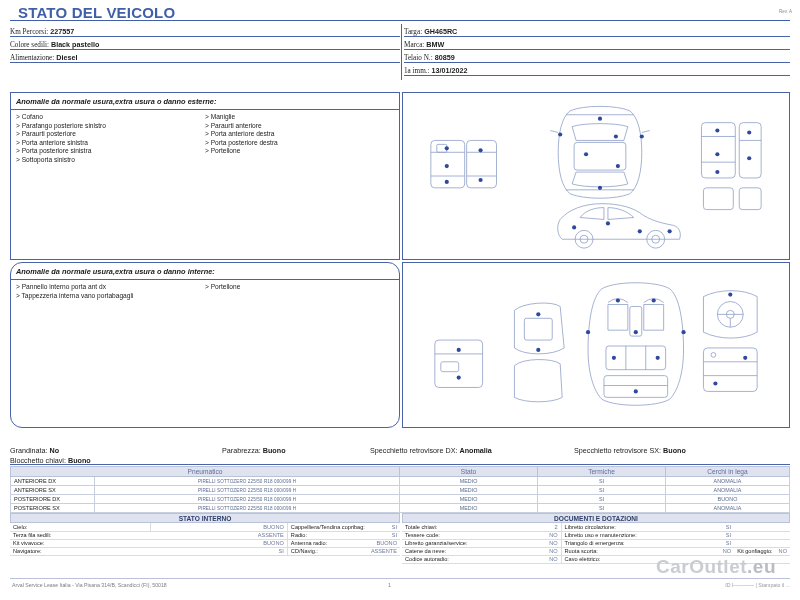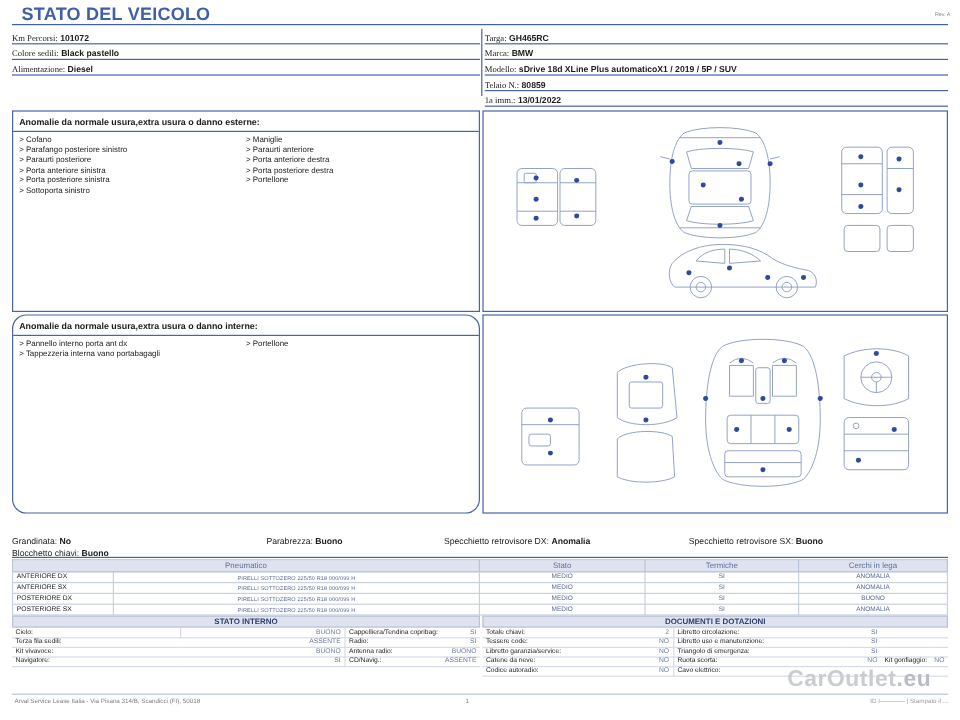--- a/index.html
+++ b/index.html
@@ -44,21 +44,21 @@
   
   .panel {
     position:absolute; border:1px solid #4a63a8; background:#fff;
   }
   .panel-ext { left:10px; top:92px; width:390px; height:168px; }
   .panel-ext-img { left:402px; top:92px; width:388px; height:168px; }
   .panel-int { left:10px; top:262px; width:390px; height:166px;border-radius:12px; }
   .panel-int-img { left:402px; top:262px; width:388px; height:166px; }
 
   .panel-head {
-    font-size:7.4px; font-weight:bold; padding:4px 5px 3px 5px;
+    font-size:7.4px; font-weight:bold; padding:4px 5px 3px 5px;font-style:italic;
   }
   .panel-rule { height:1px; background:#4a63a8; margin:0 0 3px 0; }
   .cols { display:flex; padding:0 5px; }
   .col { width:50%; }
   .bullet { font-size:6.6px; line-height:8.6px; white-space:nowrap; }
   .bullet.wrap { white-space:normal; }
 
   
   .sum1 { position:absolute; left:10px; top:446px; width:780px; font-size:7.2px; }
   .sum1 span.b { font-weight:bold; }
@@ -123,21 +123,21 @@
 
 <div class="page">
 
   <div class="doc-title">STATO DEL VEICOLO</div>
   <div class="rev">Rev. A</div>
   <div class="title-rule"></div>
 
   <div class="info-left">
     <div class="info-row">
       <span class="lbl">Km Percorsi:</span>
-      <span class="val">101072</span>
+      <span class="val">227557</span>
     </div>
     <div class="info-row">
       <span class="lbl">Colore sedili:</span>
       <span class="val">Black pastello</span>
     </div>
     <div class="info-row">
       <span class="lbl">Alimentazione:</span>
       <span class="val">Diesel</span>
     </div>
   </div>
@@ -145,24 +145,20 @@
   <div class="vdivider"></div>
 
   <div class="info-right">
     <div class="info-row">
       <span class="lbl">Targa:</span>
       <span class="val">GH465RC</span>
     </div>
     <div class="info-row">
       <span class="lbl">Marca:</span>
       <span class="val">BMW</span>
-    </div>
-    <div class="info-row">
-      <span class="lbl">Modello:</span>
-      <span class="val">sDrive 18d XLine Plus automaticoX1 / 2019 / 5P / SUV</span>
     </div>
     <div class="info-row">
       <span class="lbl">Telaio N.:</span>
       <span class="val">80859</span>
     </div>
     <div class="info-row">
       <span class="lbl">1a imm.:</span>
       <span class="val">13/01/2022</span>
     </div>
   </div>

